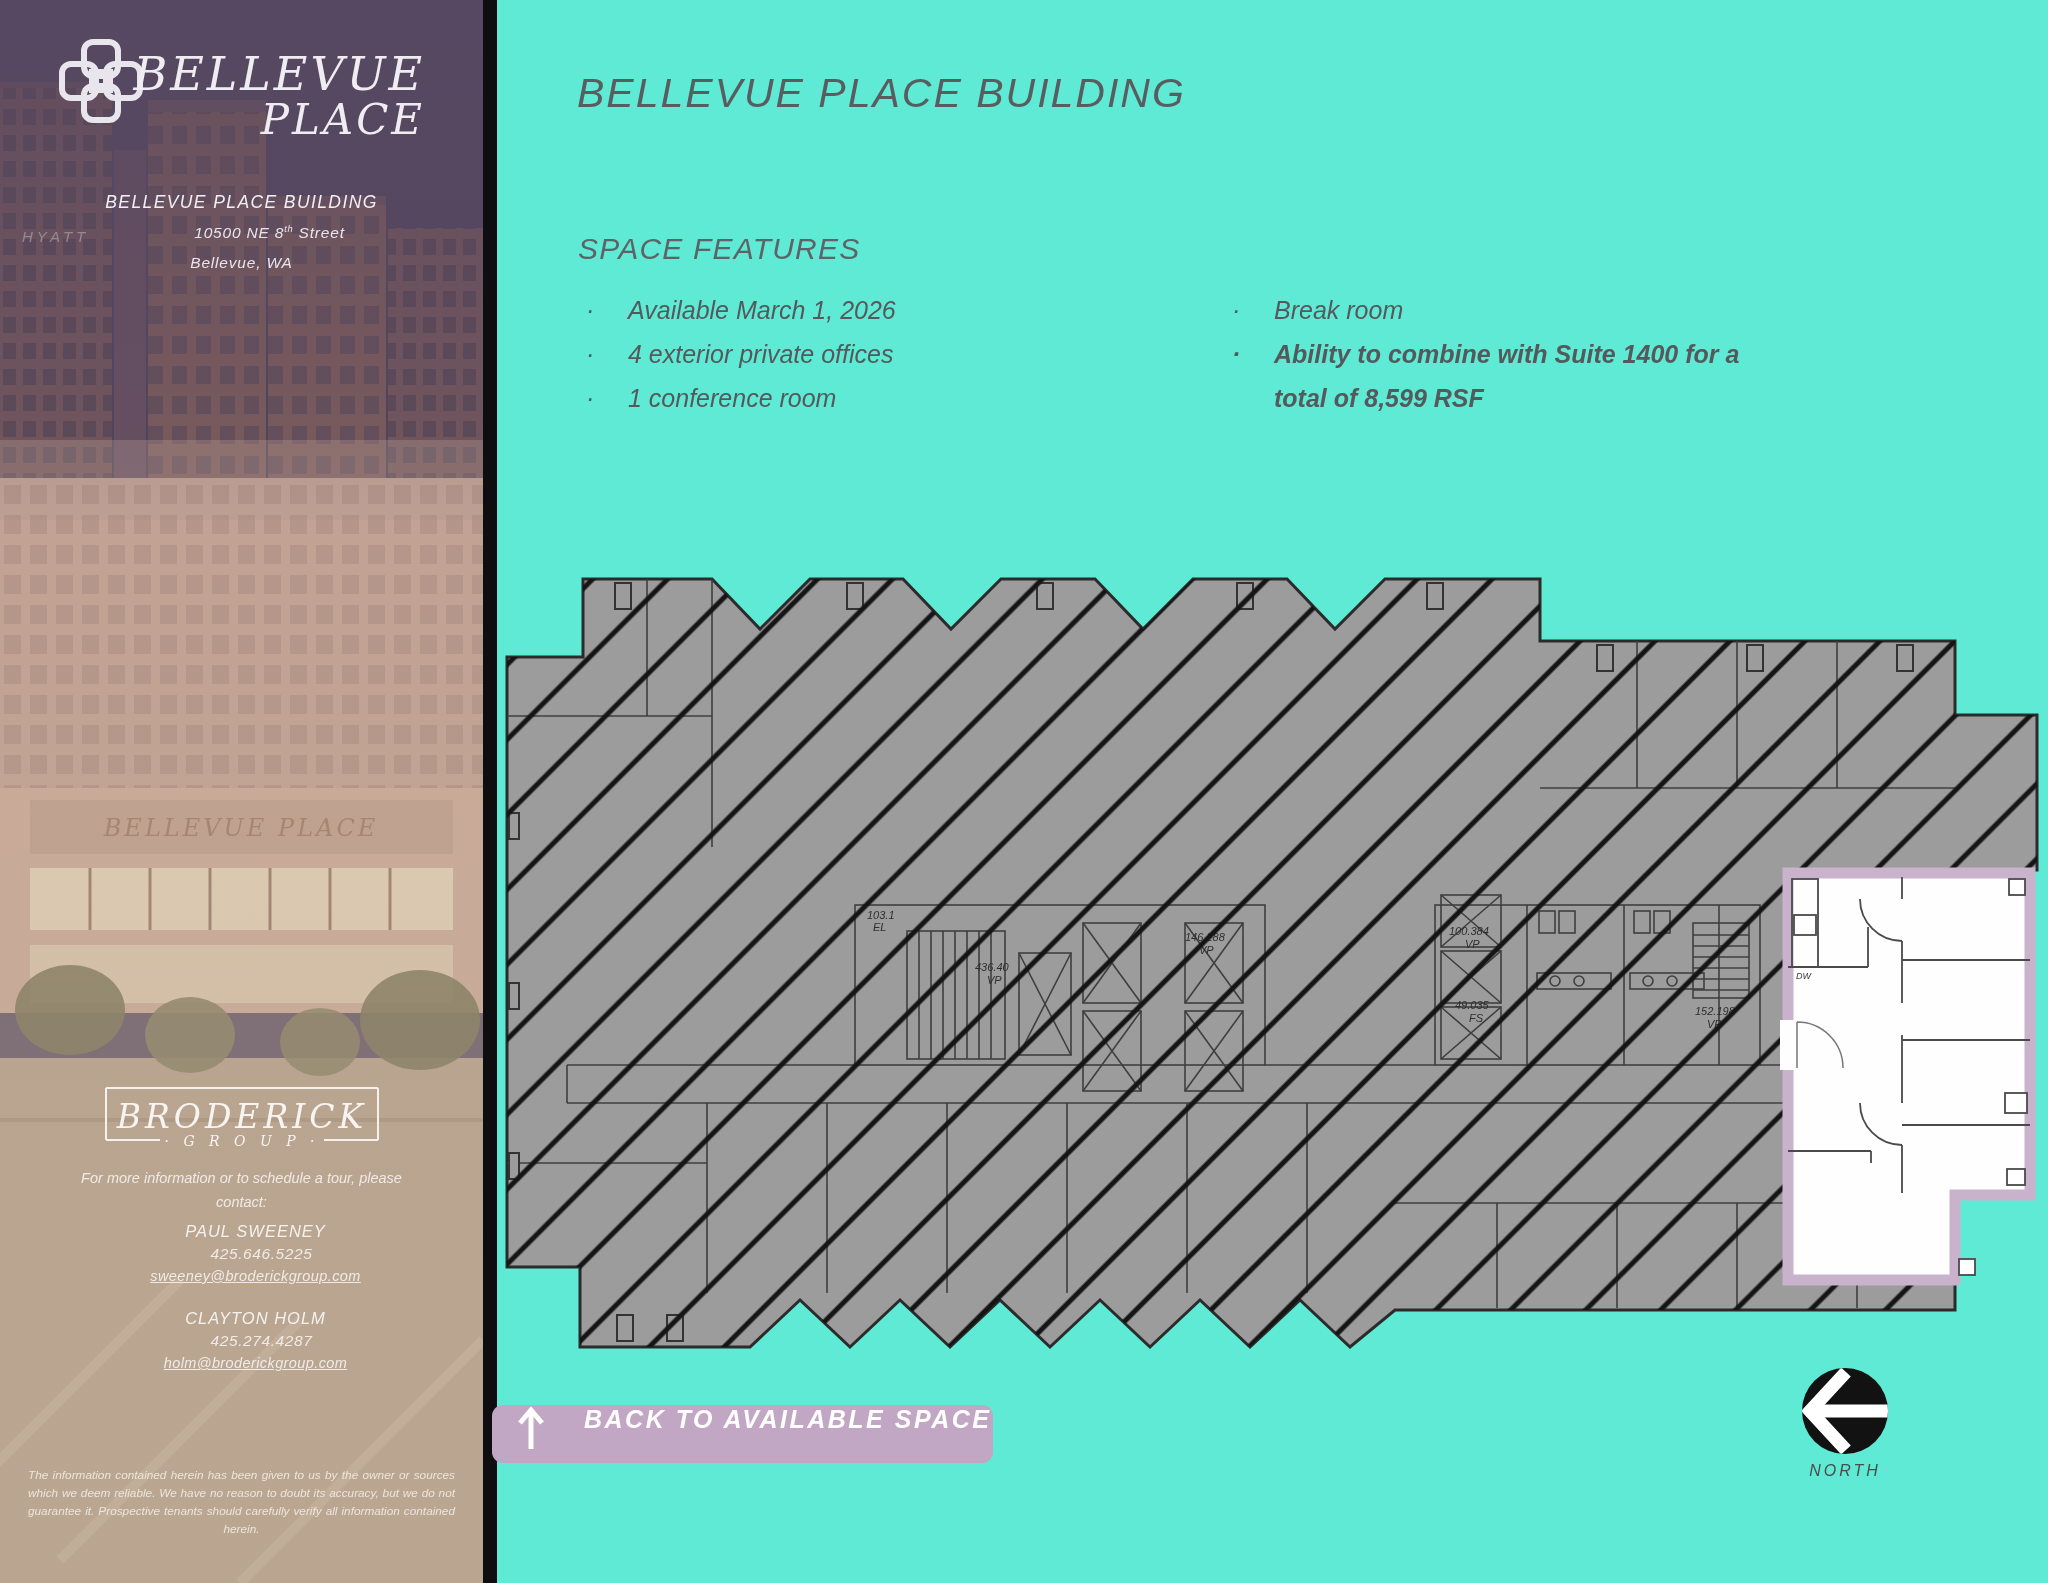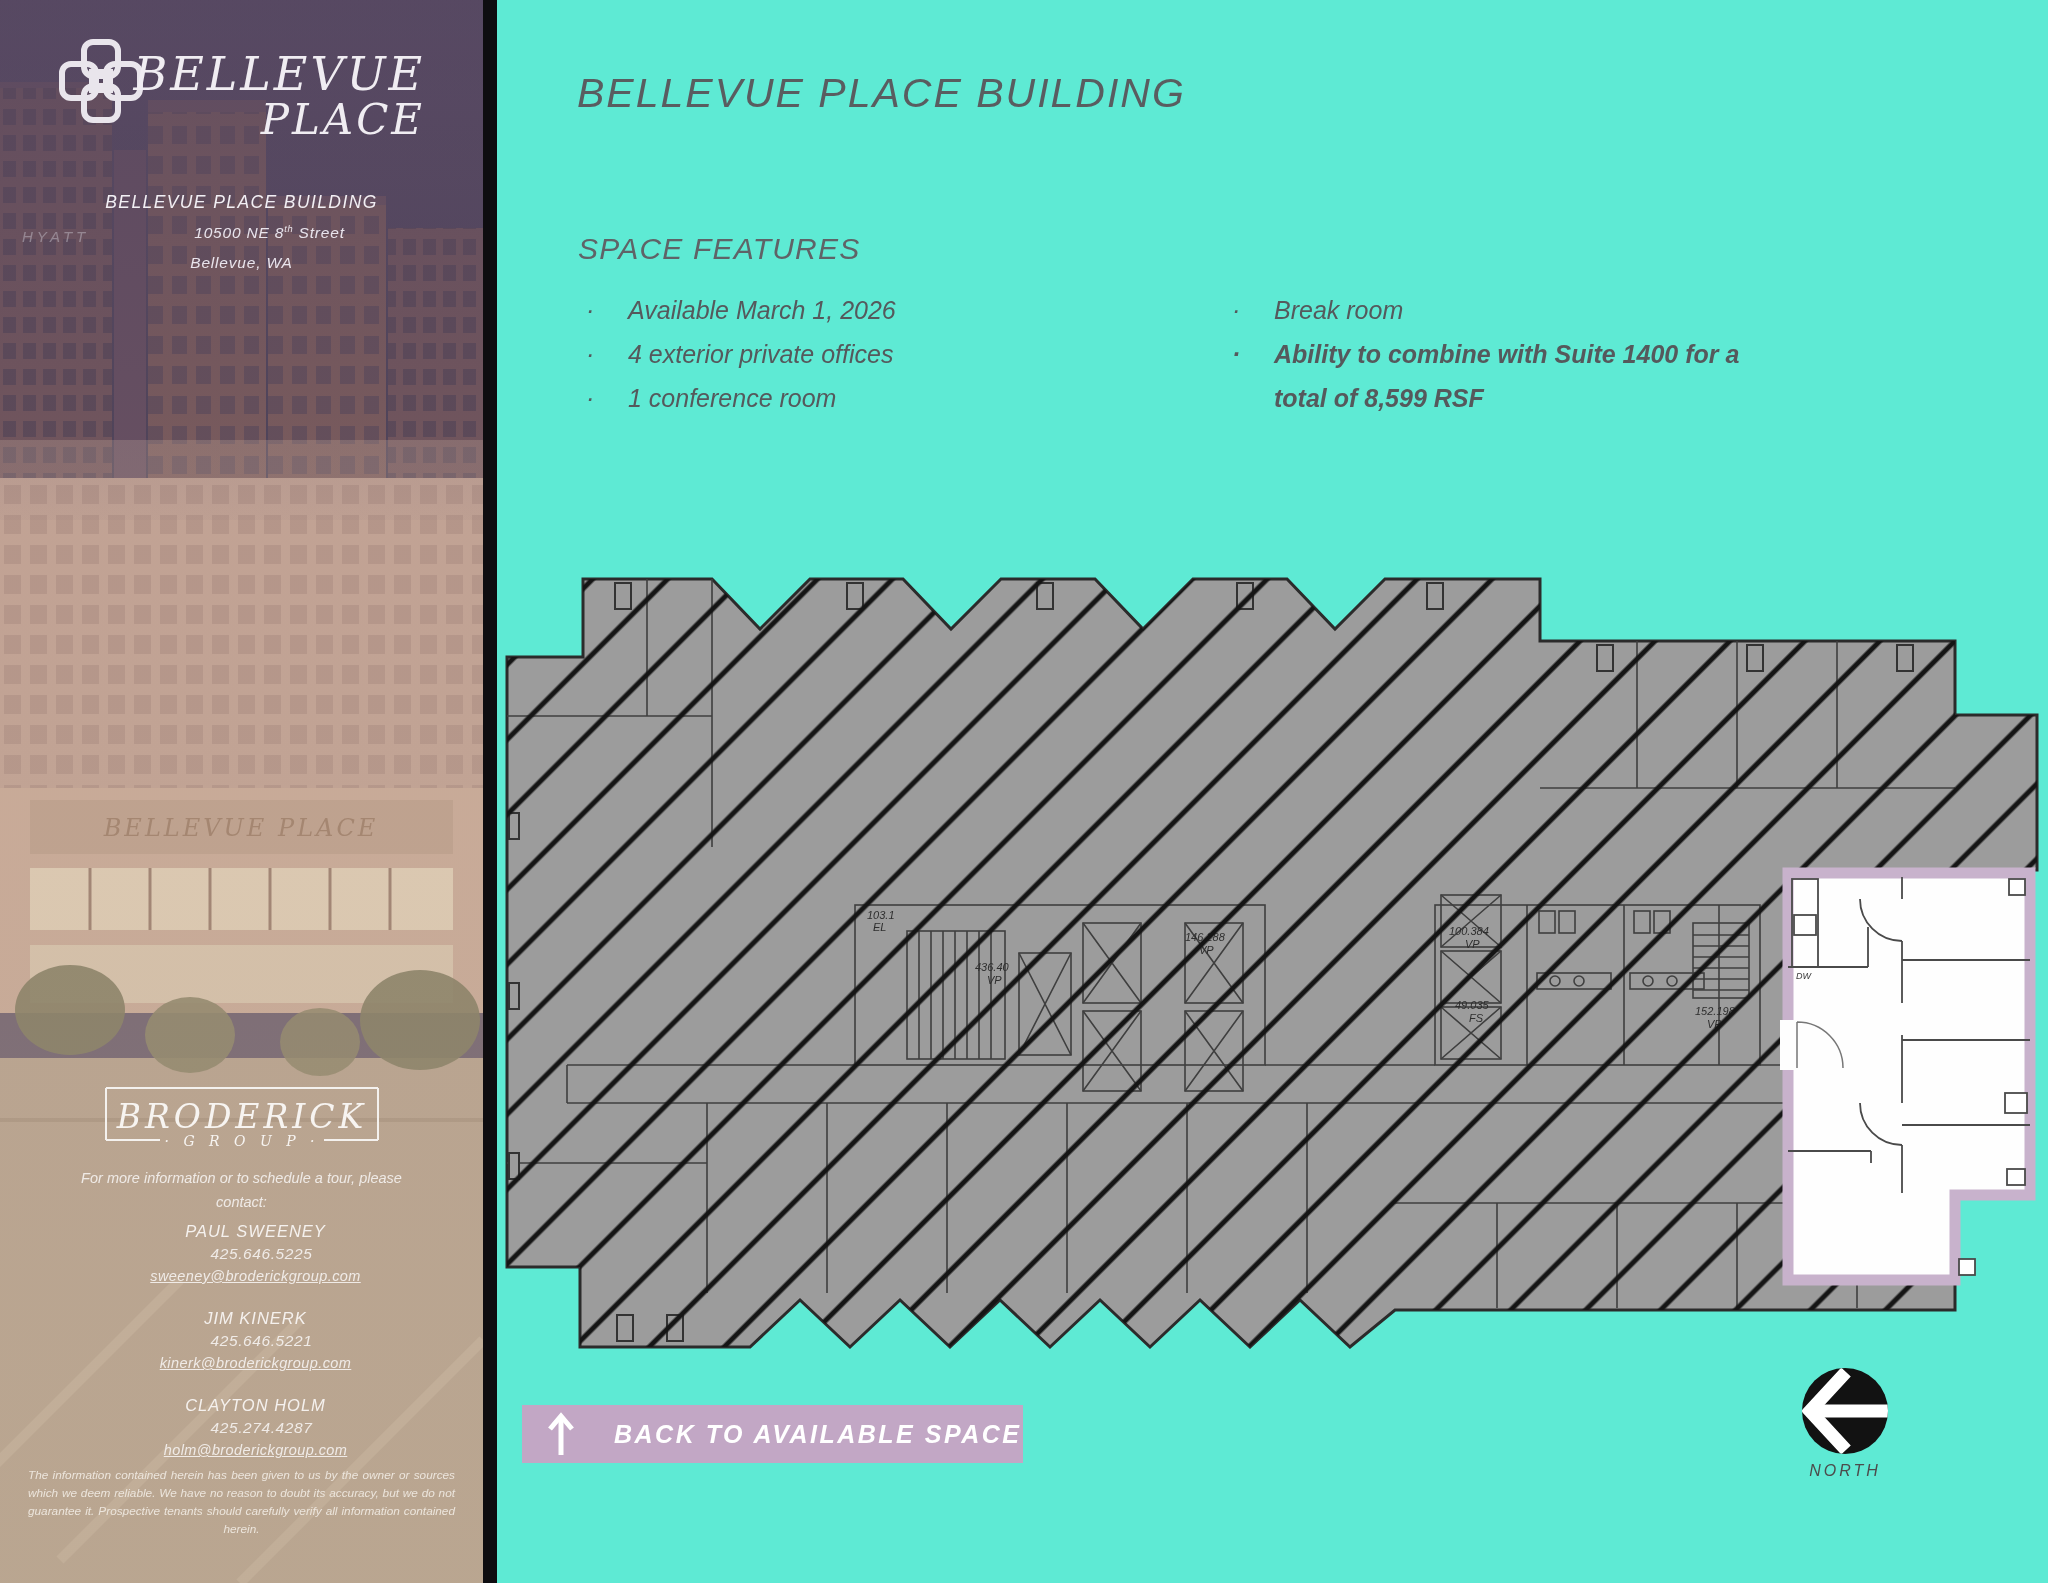--- a/index.html
+++ b/index.html
@@ -41,22 +41,22 @@
   .feat-col.c2{left:1232px;width:510px;}
   .feat{position:relative;padding-left:42px;font-size:25px;line-height:44px;color:#55595c;}
   .feat .blt{position:absolute;left:0;top:0;font-size:25px;}
   .feat.bold{font-weight:bold;}
 
   
   .plan{position:absolute;left:497px;top:563px;}
   .plan text{font-family:"Liberation Sans",sans-serif;}
 
   
-  .back-btn{position:absolute;left:522px;top:1405px;width:501px;height:58px;background:#c2a7c5;
-            display:flex;align-items:center;cursor:pointer;}
+  .back-btn{position:absolute;left:492px;top:1405px;width:501px;height:58px;background:#c2a7c5;
+            display:flex;cursor:pointer;border-radius:11px;}
   .back-btn .arrow{margin-left:24px;flex:0 0 auto;}
   .back-btn .lbl{margin-left:38px;color:#ffffff;font-size:25px;font-weight:bold;letter-spacing:2.5px;}
   .north{position:absolute;left:1800px;top:1366px;width:90px;height:90px;}
   .north-label{position:absolute;left:1800px;top:1462px;width:90px;text-align:center;
                font-size:16px;letter-spacing:3px;color:#4c4c4c;}
 </style>
 </head>
 <body>
 
 <div class="page">
@@ -176,25 +176,20 @@
         <div>contact:</div>
       </div>
 
       <div class="contacts">
         <div class="contact">
           <div class="name">PAUL SWEENEY</div>
           <div class="phone">425.646.5225</div>
           <div class="email">sweeney@broderickgroup.com</div>
         </div>
         <div class="contact">
-          <div class="name">JIM KINERK</div>
-          <div class="phone">425.646.5221</div>
-          <div class="email">kinerk@broderickgroup.com</div>
-        </div>
-        <div class="contact">
           <div class="name">CLAYTON HOLM</div>
           <div class="phone">425.274.4287</div>
           <div class="email">holm@broderickgroup.com</div>
         </div>
       </div>
 
       <div class="disclaimer">The information contained herein has been given to us by the owner or sources which we deem reliable. We have no reason to doubt its accuracy, but we do not guarantee it. Prospective tenants should carefully verify all information contained herein.</div>
     </div>
   </div>
 

